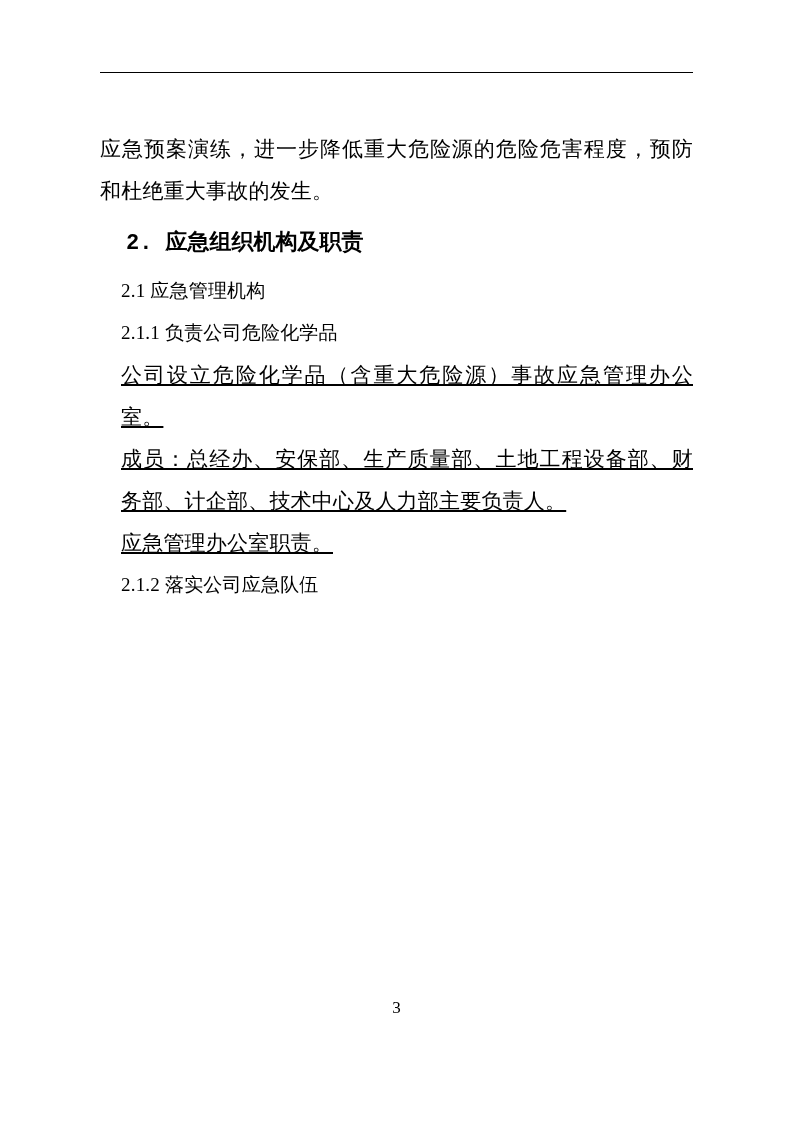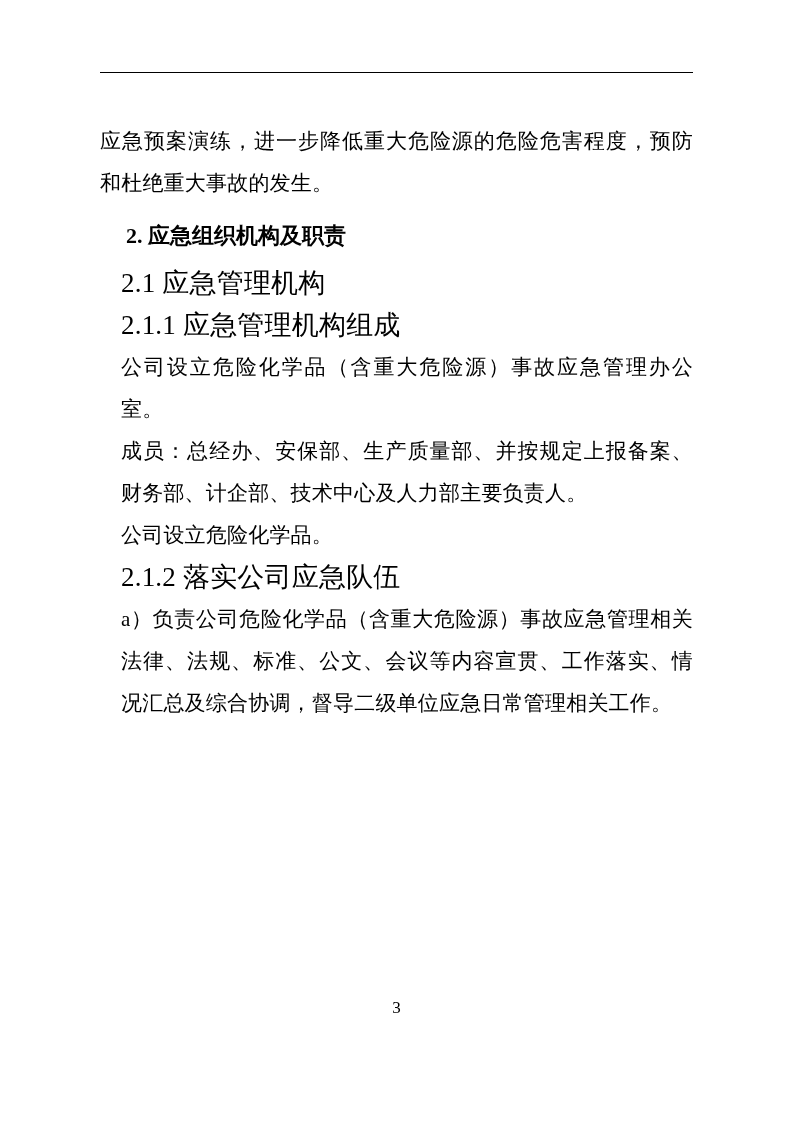--- a/index.html
+++ b/index.html
@@ -21,48 +21,49 @@
     position: absolute;
     left: 100px;
     top: 72px;
     width: 593px;
     height: 0;
     border-top: 1.4px solid #000000;
   }
   .content {
     position: absolute;
     left: 100px;
-    top: 120px;
+    top: 128px;
     width: 593px;
   }
   .para {
     font-size: 21px;
     line-height: 42px;
     text-align: justify;
     text-justify: inter-ideograph;
     margin: 0 0 0 0;
     letter-spacing: 0.2px;
   }
   .indent1 {
     text-indent: 0;
   }
   .indent-em {
     text-indent: 0;
     padding-left: 21px;
+    text-decoration: underline;
   }
   .heading2 {
     font-size: 22px;
     font-weight: bold;
     line-height: 44px;
     margin: 10px 0 4px 0;
     padding-left: 26px;
-    font-family: Liberation Serif, serif;
+    font-family: Liberation Mono, monospace;
   }
   .sub-heading {
-    font-size: 27px;
+    font-size: 19px;
     line-height: 42px;
     padding-left: 21px;
   }
   .page-number {
     position: absolute;
     left: 0;
     top: 998px;
     width: 793px;
     text-align: center;
     font-size: 17px;
@@ -78,32 +79,31 @@
   <div class="header-rule"></div>
 
   <div class="content">
 
     <p class="para indent1">应急预案演练，进一步降低重大危险源的危险危害程度，预防和杜绝重大事故的发生。</p>
 
     <h2 class="heading2">2. 应急组织机构及职责</h2>
 
     <p class="para sub-heading">2.1 应急管理机构</p>
 
-    <p class="para sub-heading">2.1.1 应急管理机构组成</p>
+    <p class="para sub-heading">2.1.1 负责公司危险化学品</p>
 
     <p class="para indent-em">公司设立危险化学品（含重大危险源）事故应急管理办公室。</p>
 
 
-    <p class="para indent-em">成员：总经办、安保部、生产质量部、并按规定上报备案、财务部、计企部、技术中心及人力部主要负责人。</p>
+    <p class="para indent-em">成员：总经办、安保部、生产质量部、土地工程设备部、财务部、计企部、技术中心及人力部主要负责人。</p>
 
-    <p class="para indent-em">公司设立危险化学品。</p>
+    <p class="para indent-em">应急管理办公室职责。</p>
 
     <p class="para sub-heading">2.1.2 落实公司应急队伍</p>
 
-    <p class="para indent-em">a）负责公司危险化学品（含重大危险源）事故应急管理相关法律、法规、标准、公文、会议等内容宣贯、工作落实、情况汇总及综合协调，督导二级单位应急日常管理相关工作。</p>
 
 
 
   </div>
 
   <div class="page-number">3</div>
 
 </div>
 
 </body></html>

